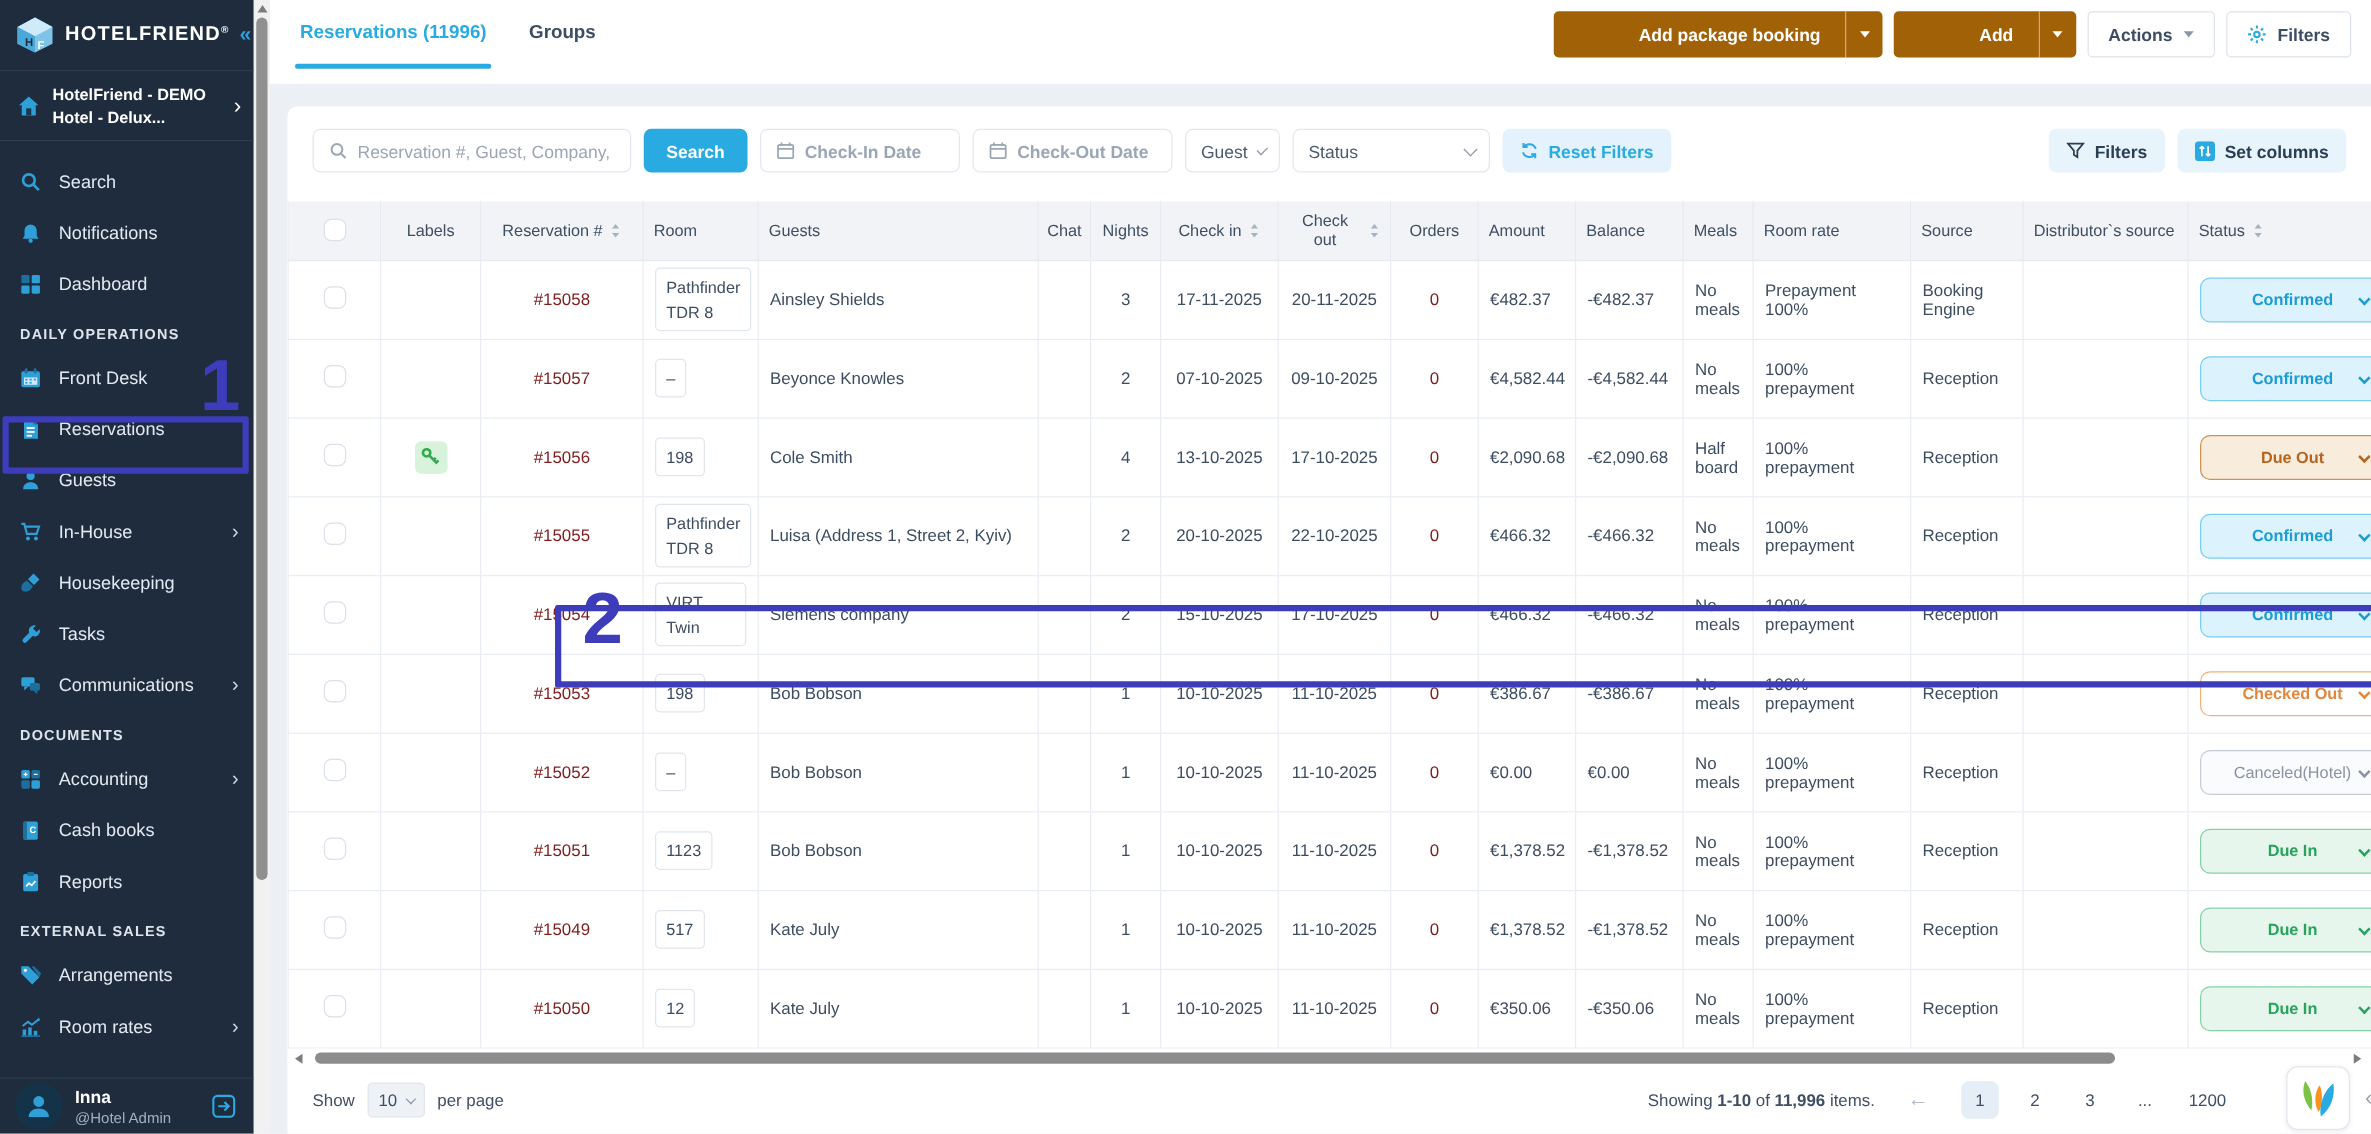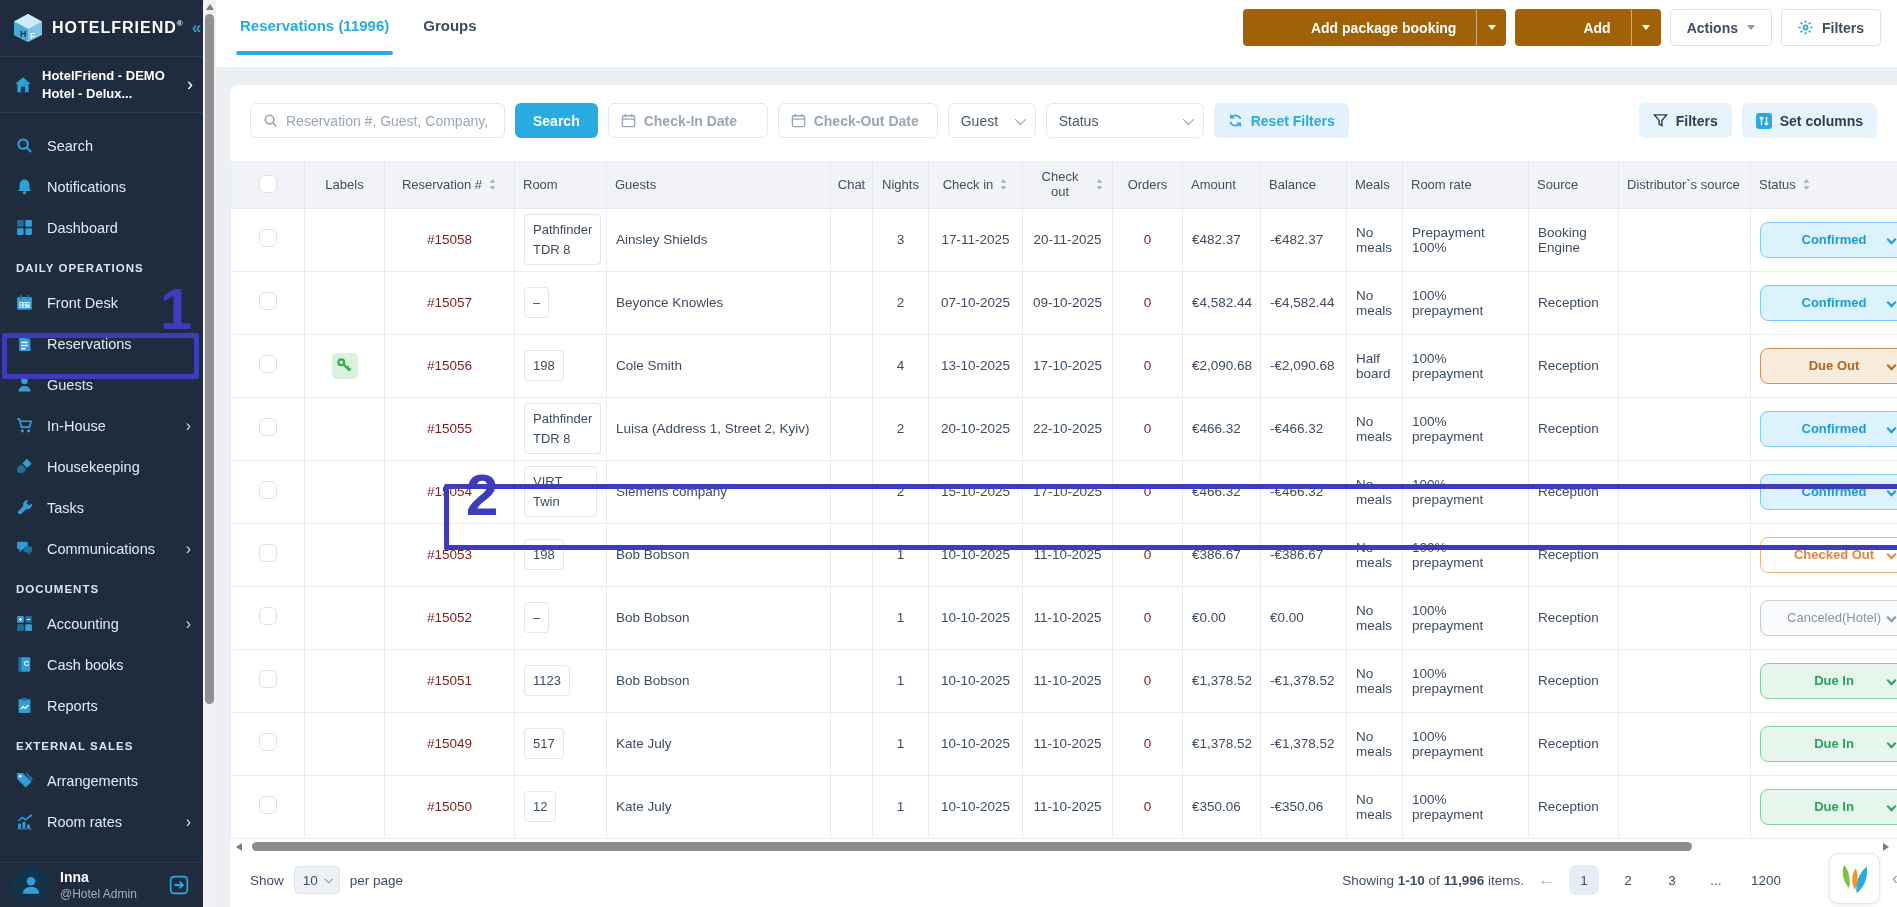--- a/index.html
+++ b/index.html
@@ -51,21 +51,21 @@
 
 .content { flex:1; position:relative; }
 .card { position:absolute; left:14px; top:18px; right:0; bottom:0; background:#fff; border-radius:8px 0 0 0; display:flex; flex-direction:column; overflow:hidden; }
 
 
 .filterbar { padding:18px 20px 23px; display:flex; gap:10px; align-items:center; flex-shrink:0; }
 .input-box { height:35px; border:1px solid #e2e7ef; border-radius:6px; background:#fff; display:flex; align-items:center; gap:8px; padding:0 12px; color:#9aa6b5; font-size:14px; }
 .search-box { width:255px; }
 .date-box { width:160px;font-weight:bold; }
 .select-box { cursor:pointer; color:#4a5a6e; }
-.guest-box { width:88px; justify-content:space-between; }
+.guest-box { width:76px; justify-content:space-between; }
 .status-box { width:158px; justify-content:space-between; }
 .btn-search { height:35px; padding:0 18px; background:#29abe2; border-radius:6px; color:#fff; font-size:14px; font-weight:bold; display:flex; align-items:center; cursor:pointer; }
 .btn-reset { height:35px; padding:0 14px; background:#e3f2fc; border-radius:6px; color:#29abe2; font-size:14px; font-weight:bold; display:flex; align-items:center; gap:8px; cursor:pointer; }
 .filterbar-right { margin-left:auto; display:flex; gap:10px; }
 .btn-light { height:35px; padding:0 14px; background:#e8f4fc; border-radius:6px; color:#2a3f55; font-size:14px; font-weight:bold; display:flex; align-items:center; gap:8px; cursor:pointer; }
 .sel-caret { width:8px; height:8px; border-right:1.8px solid #8c98a8; border-bottom:1.8px solid #8c98a8; transform:rotate(45deg) translateY(-2px); }
 
 
 .table-wrap { flex-shrink:0; overflow:hidden; }
 table { border-collapse:collapse; table-layout:fixed; width:1686px; }
@@ -91,21 +91,21 @@
 .hscroll { height:15px; position:relative; flex-shrink:0; background:#fff; }
 .hscroll-thumb { position:absolute; left:22px; top:3px; width:1440px; height:9px; background:#8c8c8c; border-radius:5px; }
 .hs-arrow { position:absolute; top:4px; width:0; height:0; border-top:4px solid transparent; border-bottom:4px solid transparent; }
 .hs-arrow.left { left:6px; border-right:6px solid #7c7c7c; }
 .hs-arrow.right { right:8px; border-left:6px solid #7c7c7c; }
 
 
 .tfooter { flex:1; display:flex; align-items:center; padding:0 110px 0 20px; font-size:13.5px; color:#3f4f63; position:relative; }
 .show-group { display:flex; align-items:center; gap:10px; }
 .page-size { height:28px; min-width:46px; background:#eef2f7; border:1px solid #e0e6ee; border-radius:4px; display:flex; align-items:center; justify-content:center; gap:7px; padding:0 8px; cursor:pointer; }
-.foot-right { margin-left:auto; display:flex; align-items:center; gap:14px; }
+.foot-right { margin-left:auto; display:flex; align-items:center; gap:26px; }
 .pager { display:flex; align-items:center; gap:14px; }
 .page-num { min-width:30px; height:30px; display:flex; align-items:center; justify-content:center; border-radius:6px; cursor:pointer; padding:0 6px; }
 .page-num.active { background:#e5edf7; }
 .prev-arrow { color:#b3bcc8; font-size:17px; cursor:pointer; }
 .widget-btn { position:absolute; right:17px; bottom:3px; width:51px; height:51px; background:#fff; border:1px solid #e3e7ee; border-radius:9px; display:flex; align-items:center; justify-content:center; box-shadow:0 1px 4px rgba(0,0,0,.08); cursor:pointer; }
 .edge-chevron { position:absolute; right:-1px; bottom:18px; color:#9aa4b2; font-size:18px; }
 
 
 .ann { position:absolute; z-index:50; pointer-events:none; }
 .ann-num { font-size:58px; font-weight:bold; color:#3d3dbb; line-height:1; }

